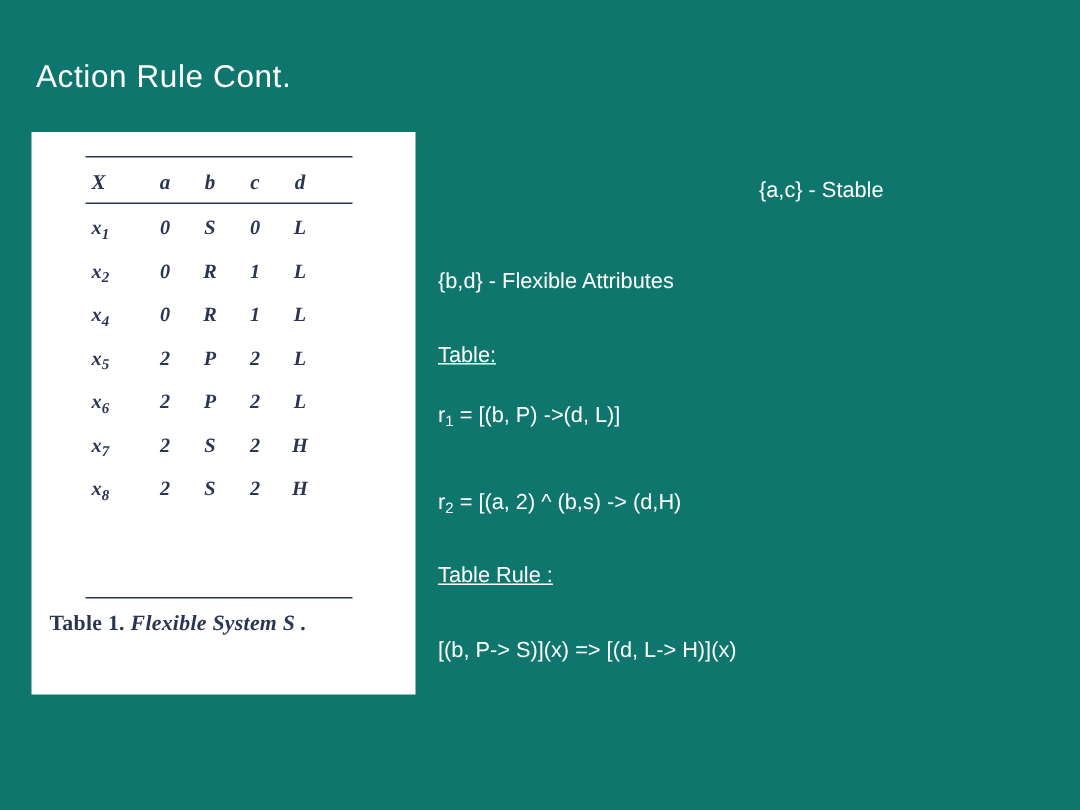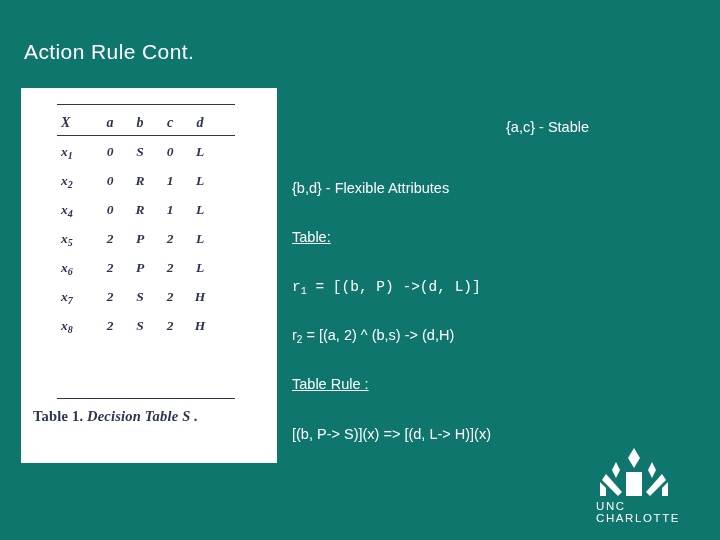--- a/index.html
+++ b/index.html
@@ -101,21 +101,21 @@
     color: #ffffff;
     font-size: 14.5px;
     white-space: nowrap;
   }
   .rtext.u {
     text-decoration: underline;
   }
   #txt-stable { left: 506px; top: 95px; margin-top: 24px; }
   #txt-flex   { left: 292px; top: 180px; }
   #txt-rules  { left: 292px; top: 229px; }
-  #txt-r1     { left: 292px; top: 279px; font-family: Liberation Mono, monospace; }
+  #txt-r1     { left: 292px; top: 269px; }
   #txt-r2     { left: 292px; top: 327px; }
   #txt-action { left: 292px; top: 376px; }
   #txt-arule  { left: 292px; top: 426px; }
   sub {
     font-size: 10px;
     vertical-align: baseline;
     position: relative;
     top: 3px;
   }
   
@@ -204,43 +204,30 @@
           <td class="rowhdr"><span>x</span><sub>8</sub></td>
           <td>2</td>
           <td>S</td>
           <td>2</td>
           <td>H</td>
         </tr>
       </tbody>
         </table>
       <div id="table-caption">
         <span class="capnum">Table 1.</span>
-        <span class="capitalic">Decision Table S .</span>
+        <span class="capitalic">Flexible System S .</span>
       </div>
     </div>
   </div>
 
   <div class="rtext" id="txt-stable">{a,c} - Stable</div>
   <div class="rtext" id="txt-flex">{b,d} - Flexible Attributes</div>
   <div class="rtext u" id="txt-rules">Table:</div>
 
   <div class="rtext" id="txt-r1"><span>r</span><sub>1</sub><span> = [(b, P) -&gt;(d, L)]</span></div>
 
   <div class="rtext" id="txt-r2"><span>r</span><sub>2</sub><span> = [(a, 2) ^ (b,s) -&gt; (d,H)</span></div>
 
   <div class="rtext u" id="txt-action">Table Rule :</div>
   <div class="rtext" id="txt-arule">[(b, P-&gt; S)](x) =&gt; [(d, L-&gt; H)](x)</div>
 
-  <div id="logo">
-    <svg width="148" height="74" viewBox="0 0 148 74">
-      <polygon points="74,0 80,10 74,20 68,10" fill="#ffffff"></polygon>
-      <polygon points="56,14 60,22 56,30 52,22" fill="#ffffff"></polygon>
-      <polygon points="92,14 96,22 92,30 88,22" fill="#ffffff"></polygon>
-      <polygon points="46,26 62,44 58,48 42,32" fill="#ffffff"></polygon>
-      <polygon points="102,26 106,32 90,48 86,44" fill="#ffffff"></polygon>
-      <polygon points="66,24 82,24 82,48 66,48" fill="#ffffff"></polygon>
-      <polygon points="40,34 46,40 46,48 40,48" fill="#ffffff"></polygon>
-      <polygon points="108,34 108,48 102,48 102,40" fill="#ffffff"></polygon>
-    </svg>
-    <div id="logo-text">UNC CHARLOTTE</div>
-  </div>
 
 </div>
 
 </body></html>

